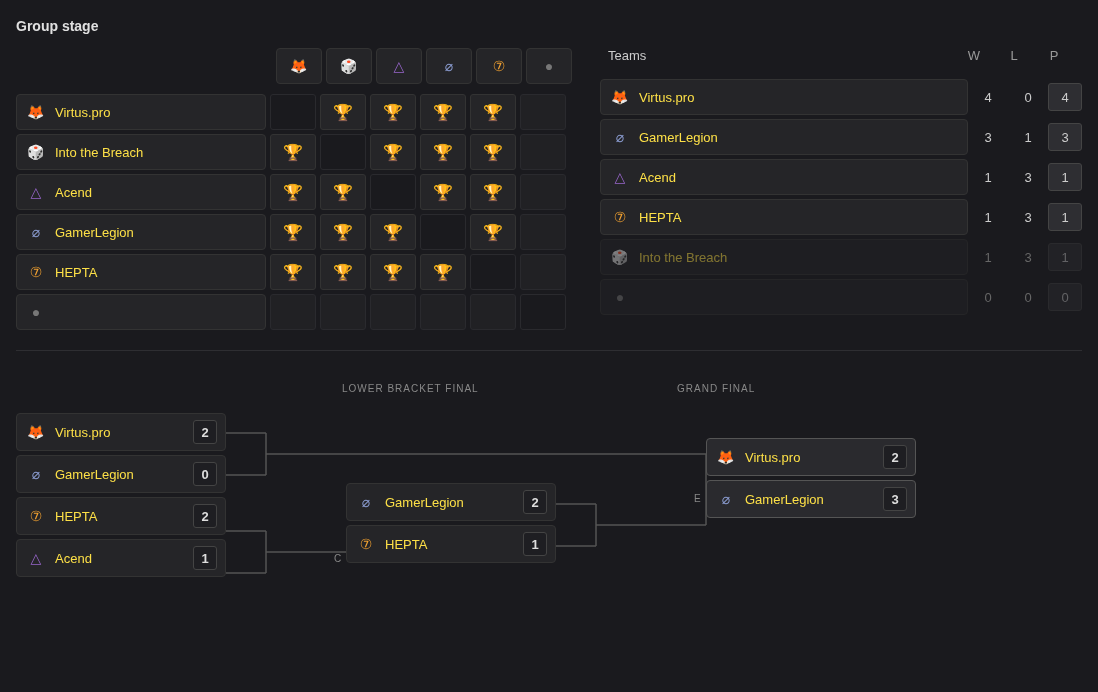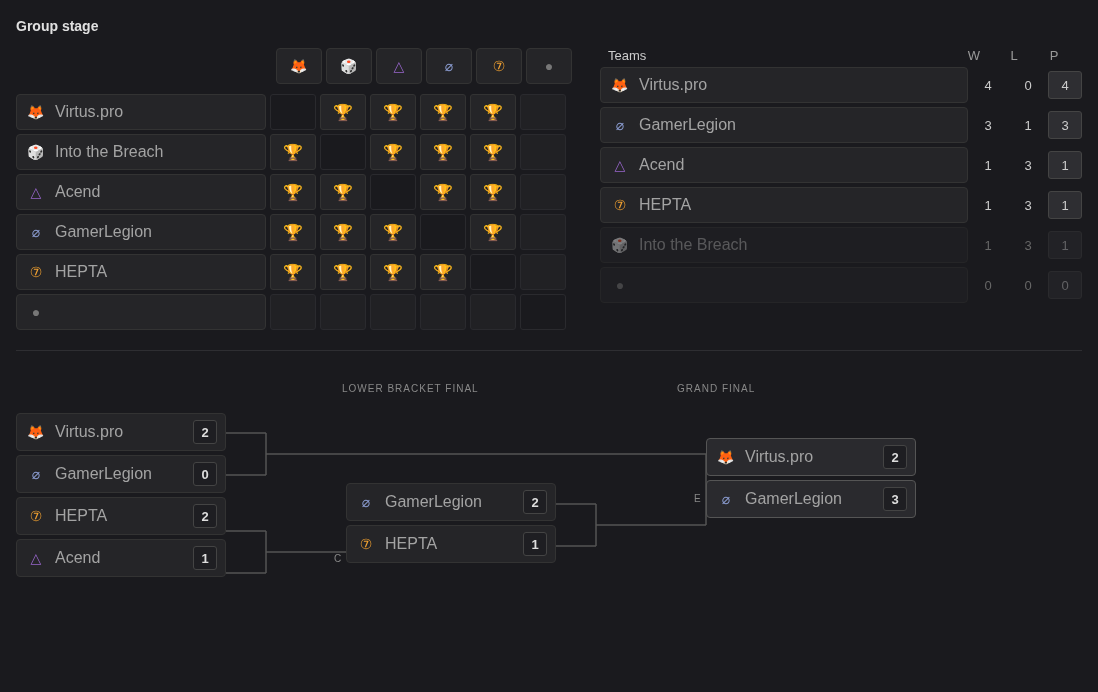--- a/index.html
+++ b/index.html
@@ -82,22 +82,22 @@
       width: 22px;
       height: 22px;
       display: flex;
       align-items: center;
       justify-content: center;
       font-size: 14px;
       flex-shrink: 0;
     }
 
     .team-label {
-      color: #a3a3a3;
-      font-size: 16px;
+      color: #fde047;
+      font-size: 13px;
       text-align: right;
     }
 
     .match-cell {
       width: 46px;
       height: 36px;
       background: #252528;
       border: 1px solid #333;
       border-radius: 3px;
       display: flex;
@@ -114,21 +114,21 @@
 
     
     .right-panel {
       flex: 1;
     }
 
     .standings-header {
       display: flex;
       align-items: center;
       padding: 0 8px;
-      margin-bottom: 4px;
+      margin-bottom: 16px;
     }
 
     .standings-team-col {
       flex: 1;
     }
 
     .standings-col {
       width: 40px;
       text-align: center;
       color: #999;

